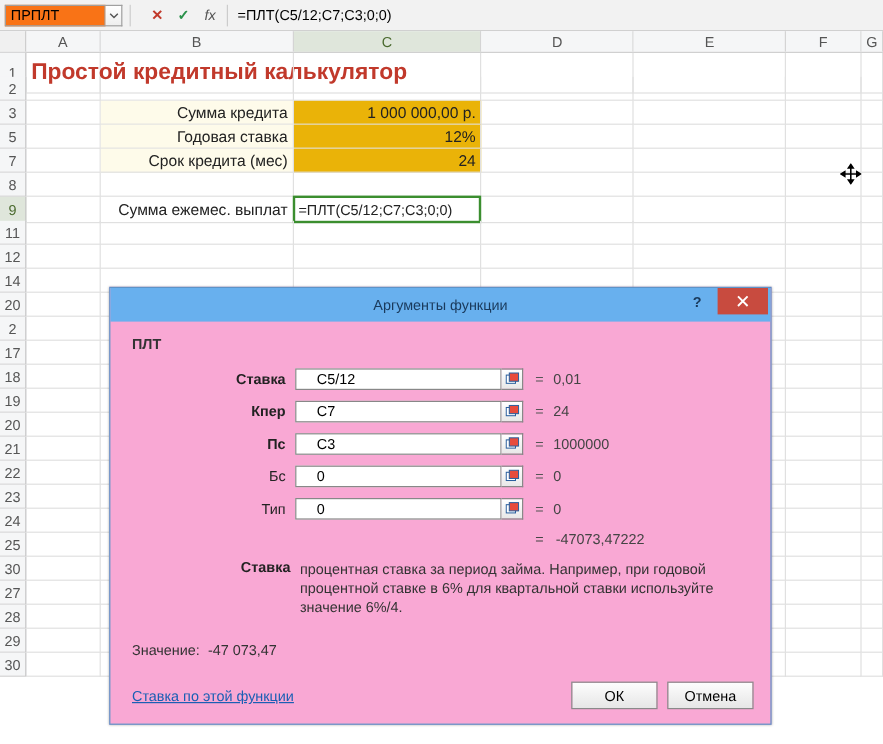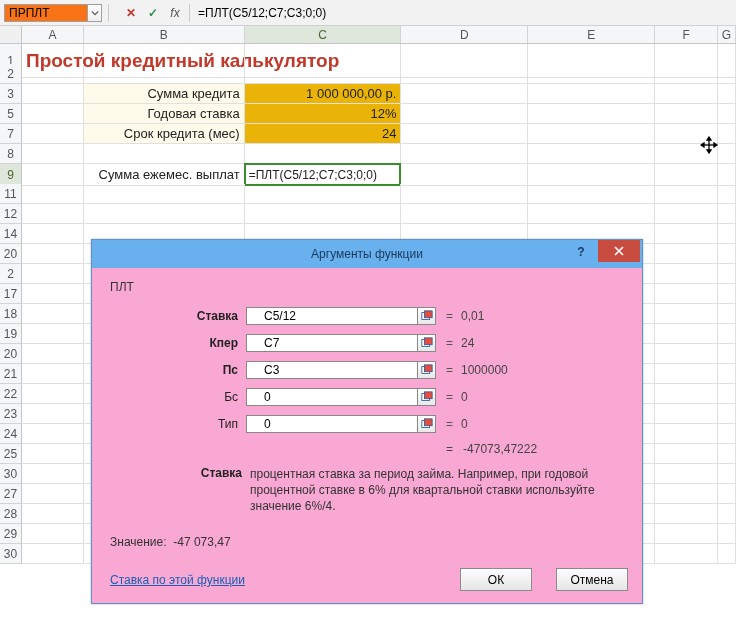--- a/index.html
+++ b/index.html
@@ -47,36 +47,36 @@
 
 .move-cursor{position:absolute;right:18px;top:136px;pointer-events:none}
 
 
 .dialog{position:absolute;left:91px;top:239px;width:552px;height:365px;background:#f9a8d4;border:1px solid #5d93c7;box-shadow:0 0 2px rgba(0,0,0,.3);font-size:12px}
 .dlg-title{height:28px;background:#68b0ee;display:flex;align-items:center;justify-content:center;color:#1a3a5c;position:relative}
 .dlg-title .help{position:absolute;right:46px;top:0;width:30px;height:24px;display:flex;align-items:center;justify-content:center;color:#1a3a5c;font-weight:bold;cursor:pointer}
 .dlg-title .close{position:absolute;right:2px;top:0;width:42px;height:22px;background:#c84b3f;color:#fff;display:flex;align-items:center;justify-content:center;cursor:pointer}
 .dlg-title .close svg{width:10px;height:10px}
 .dlg-body{padding:8px 14px}
-.fn-name{font-weight:400;color:#333;margin:4px 0 10px 4px}
+.fn-name{font-weight:700;color:#333;margin:4px 0 10px 4px}
 .arg-row{display:flex;align-items:center;height:24px;margin-bottom:3px}
 .arg-row .lbl{width:140px;text-align:right;padding-right:8px}
 .arg-row .lbl.bold{font-weight:700}
 .arg-row input{width:172px;height:18px;border:1px solid #888;background:#fff;font-size:12px;padding:1px 17px;font-family:inherit}
 .arg-row .ref-btn{width:18px;height:18px;border:1px solid #888;border-left:none;background:linear-gradient(#fff,#e8e8e8);display:flex;align-items:center;justify-content:center;cursor:pointer}
 .arg-row .ref-btn svg{width:12px;height:12px}
 .arg-row .eq{margin:0 8px 0 10px;color:#555}
 .arg-row .res{color:#444}
 .res-line{margin:6px 0 10px 340px;color:#444}
 .desc{margin:4px 4px 8px;color:#333;line-height:1.35}
 .arg-desc{display:flex;margin:2px 4px 12px}
 .arg-desc .an{font-weight:700;width:140px;text-align:right;padding-right:8px}
 .arg-desc .at{flex:1;color:#333;line-height:1.35}
 .result{margin:20px 4px 10px;color:#333}
-.dlg-btns{position:absolute;right:14px;bottom:12px;display:flex;gap:24px}
+.dlg-btns{position:absolute;right:14px;bottom:12px;display:flex;gap:8px}
 .dlg-btns button{width:72px;height:23px;border:1px solid #8a8a8a;background:linear-gradient(#fdfdfd,#e6e6e6);font-size:12px;cursor:pointer;font-family:inherit}
 .help-link{position:absolute;left:18px;bottom:16px;color:#1a5fb4;text-decoration:underline;cursor:pointer}
 </style>
 </head>
 <body>
 <div class="app">
 
 <div class="fbar">
   <div class="namebox">
     <input class="namebox-input" value="ПРПЛТ" style="">

